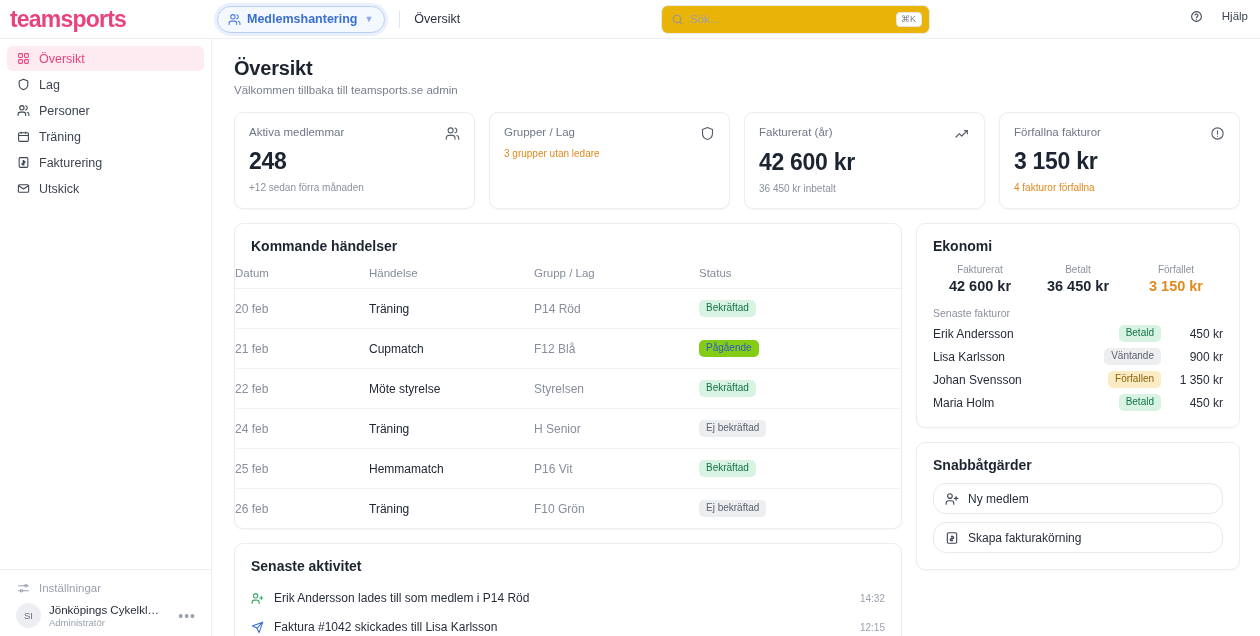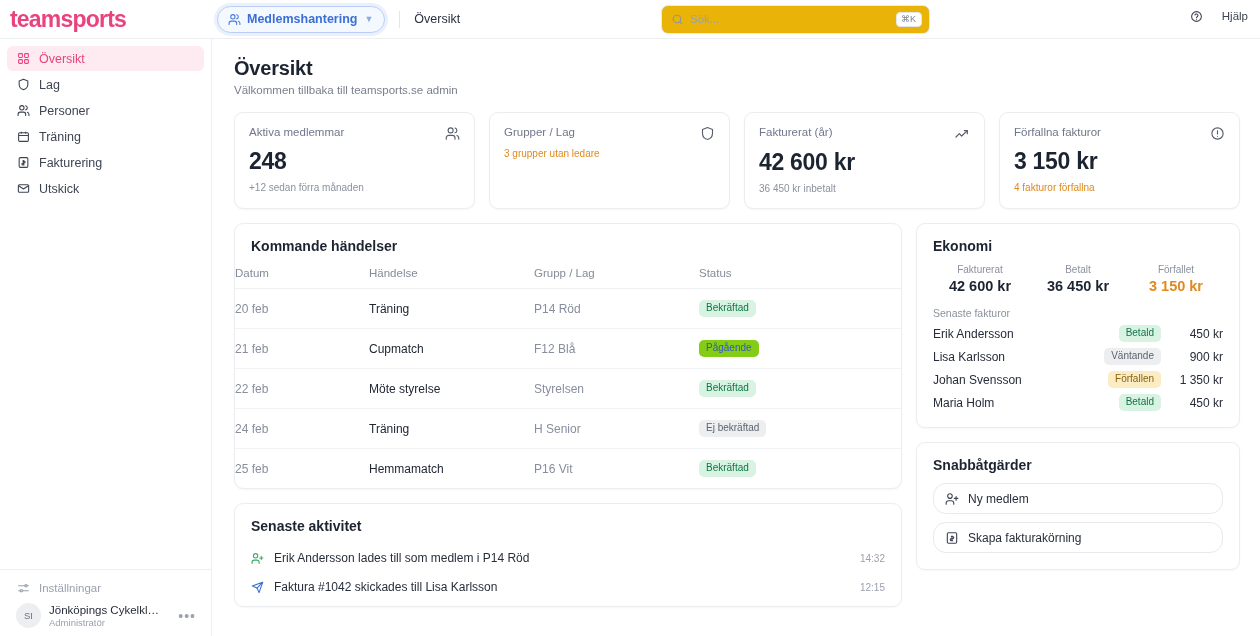--- a/index.html
+++ b/index.html
@@ -444,20 +444,28 @@
                   <td class="c4">
                     <span class="badge b-gray">Ej bekräftad</span>
                   </td>
                 </tr>
                 <tr>
                   <td class="c1">25 feb</td>
                   <td class="c2">Hemmamatch</td>
                   <td class="c3">P16 Vit</td>
                   <td class="c4">
                     <span class="badge b-green">Bekräftad</span>
+                  </td>
+                </tr>
+                <tr>
+                  <td class="c1">26 feb</td>
+                  <td class="c2">Träning</td>
+                  <td class="c3">F10 Grön</td>
+                  <td class="c4">
+                    <span class="badge b-gray">Ej bekräftad</span>
                   </td>
                 </tr>
               </tbody>
             </table>
           </div>
 
           <div class="card">
             <div class="card-title">Senaste aktivitet</div>
             <div class="act-list">
 

